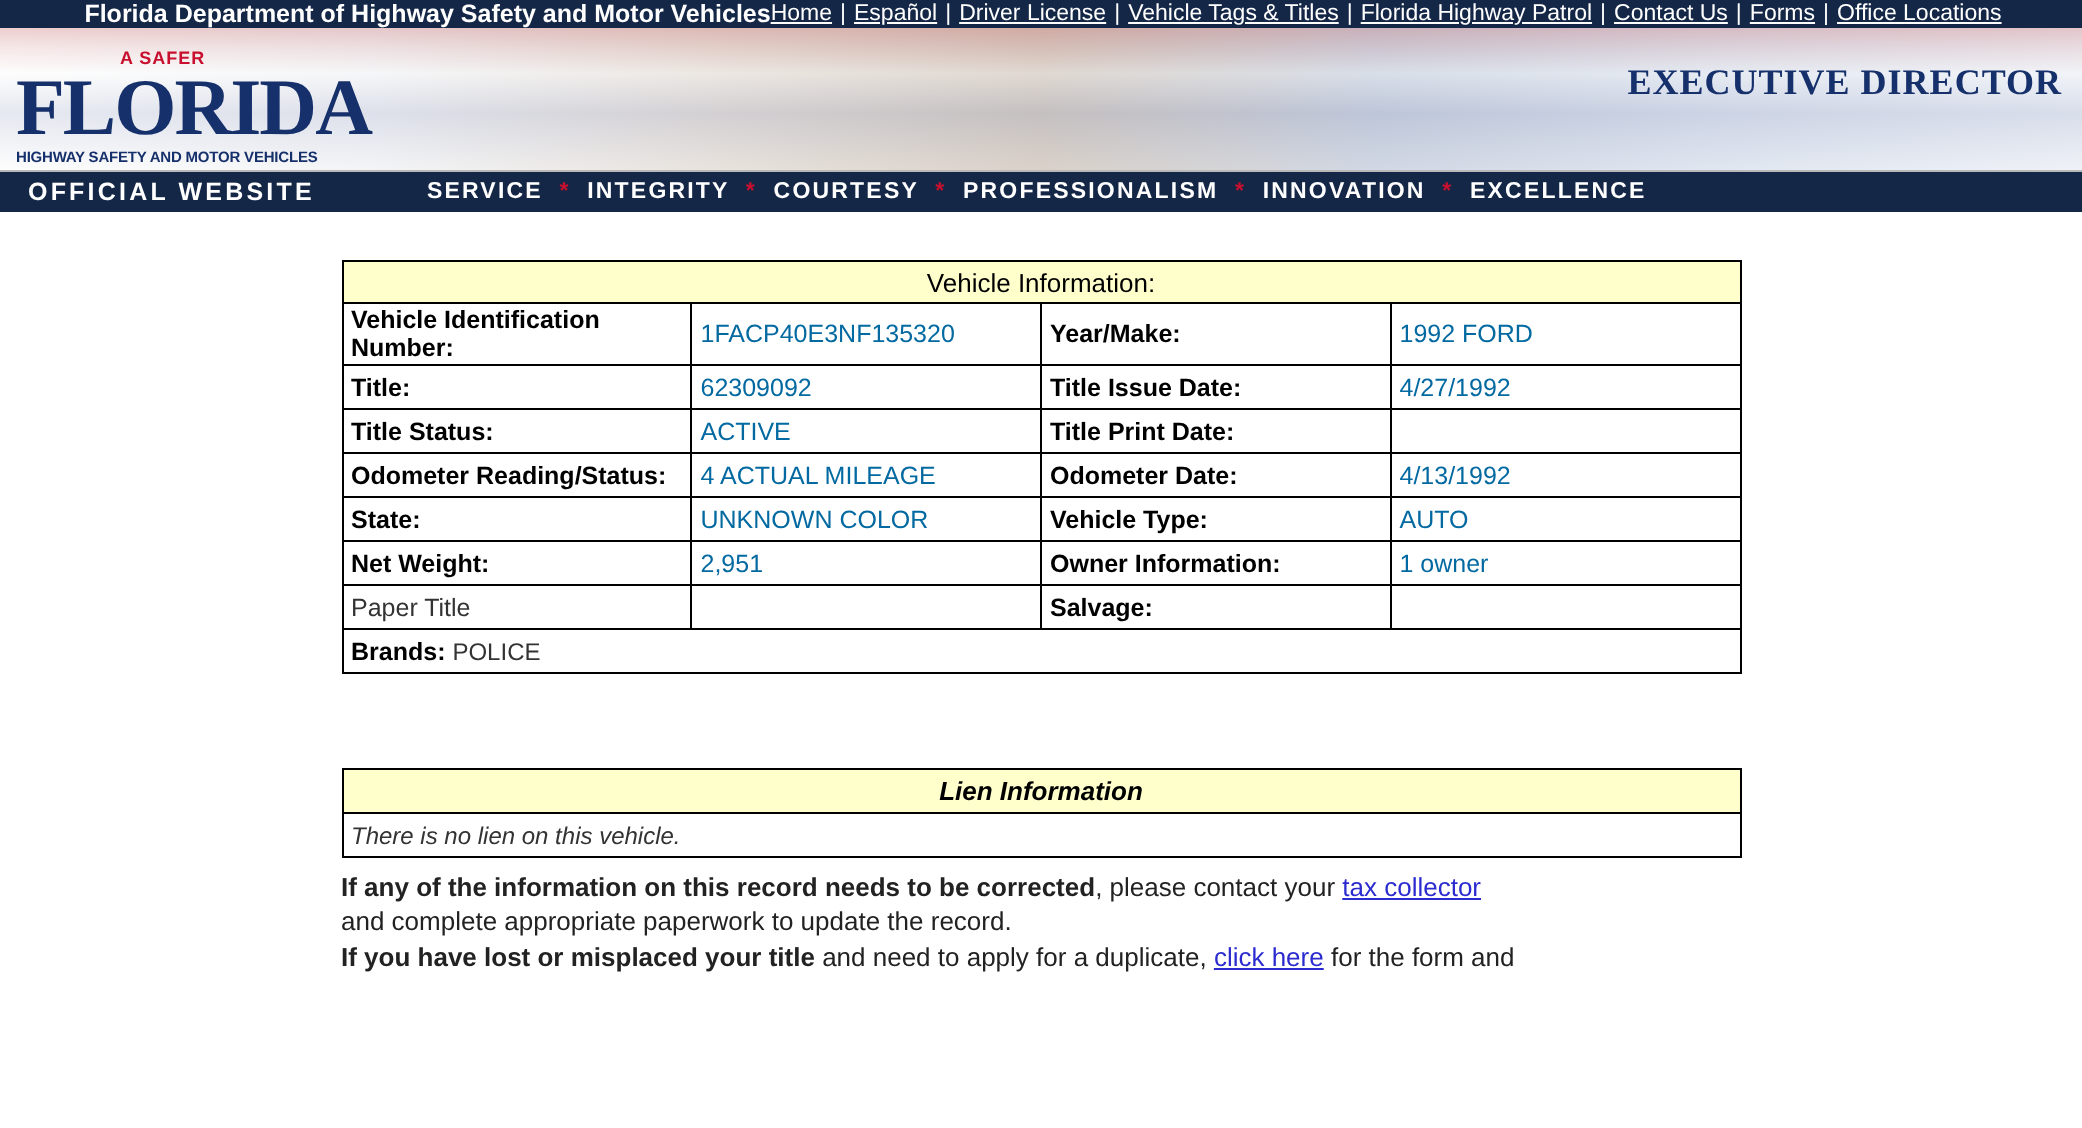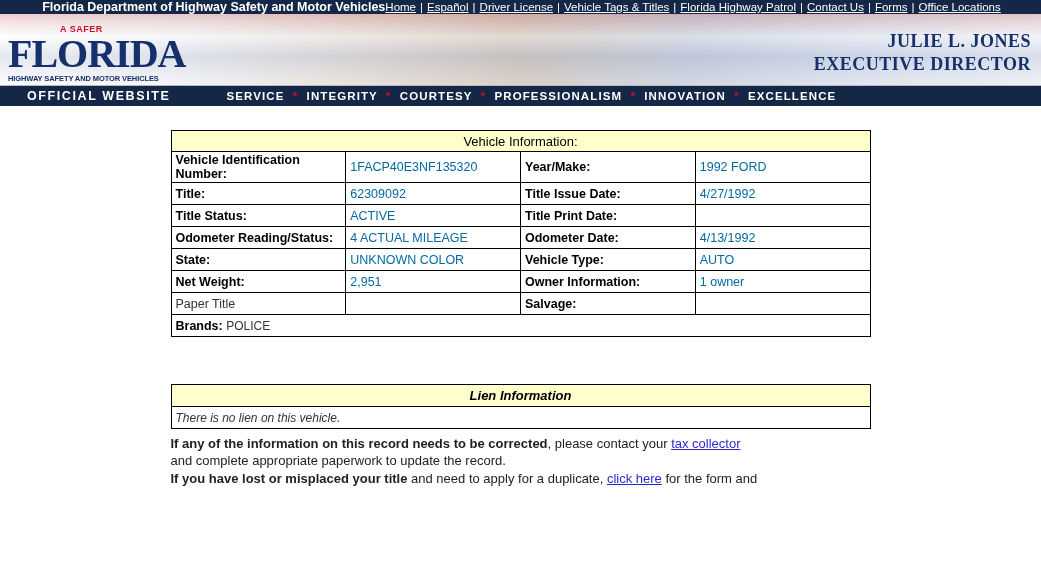--- a/index.html
+++ b/index.html
@@ -118,21 +118,21 @@
   
   .mottobar {
     height: 20px;
     background: #152747;
     color: #ffffff;
     display: flex;
     align-items: center;
     font-size: 12px;
     font-weight: bold;
     letter-spacing: 1px;
-    padding-left: 27px;
+    padding-left: 14px;
   }
   .mottobar .official {
     color: #ffffff;
     font-size: 12.5px;
     letter-spacing: 1.6px;
     margin-right: 56px;
   }
   .mottobar .motto {
     letter-spacing: 1.1px;
     font-size: 11.5px;
@@ -262,21 +262,20 @@
 
   <div class="banner">
     <div class="flagwash"></div>
     <div class="logo">
       <div class="safer">A SAFER</div>
       <div class="florida">FLORIDA</div>
       <div class="sub">HIGHWAY SAFETY AND MOTOR VEHICLES</div>
       <div class="redbar"></div>
     </div>
     <div class="director">
-      <div>JULIE L. JONES</div>
       <div>EXECUTIVE DIRECTOR</div>
     </div>
   </div>
 
   <div class="mottobar">
     <span class="official">OFFICIAL WEBSITE</span>
     <span class="motto">
       <span>SERVICE</span>
       <span class="star">*</span>
       <span>INTEGRITY</span>

